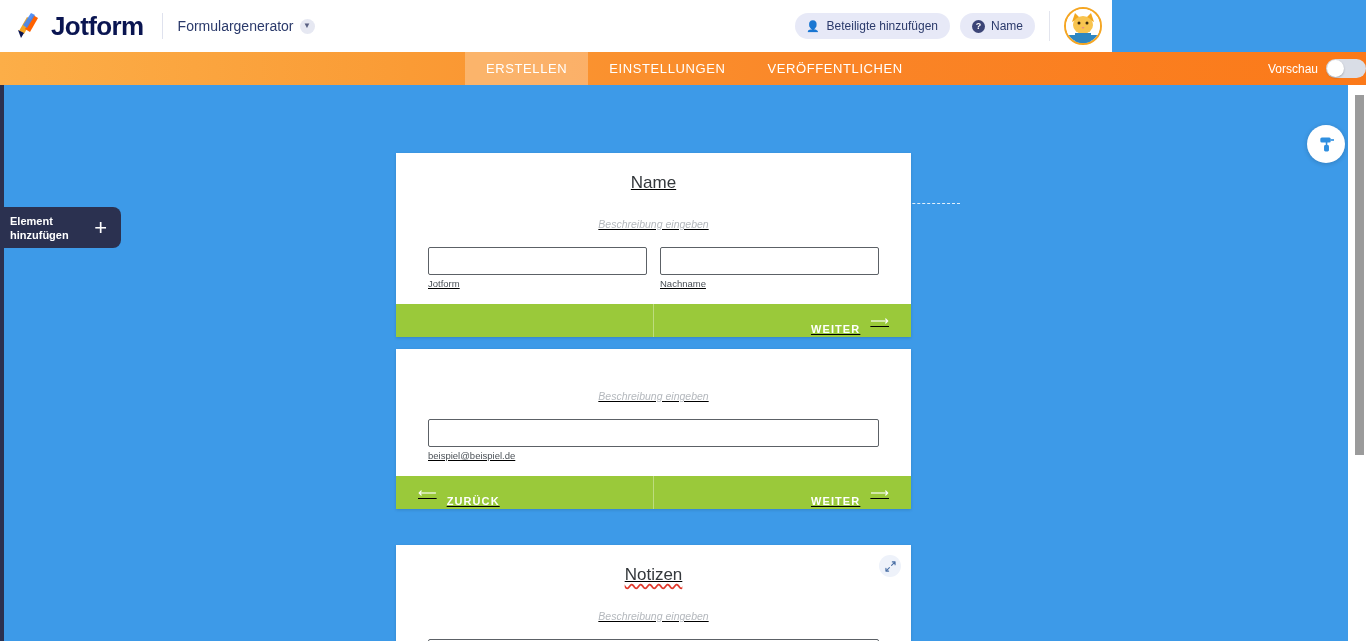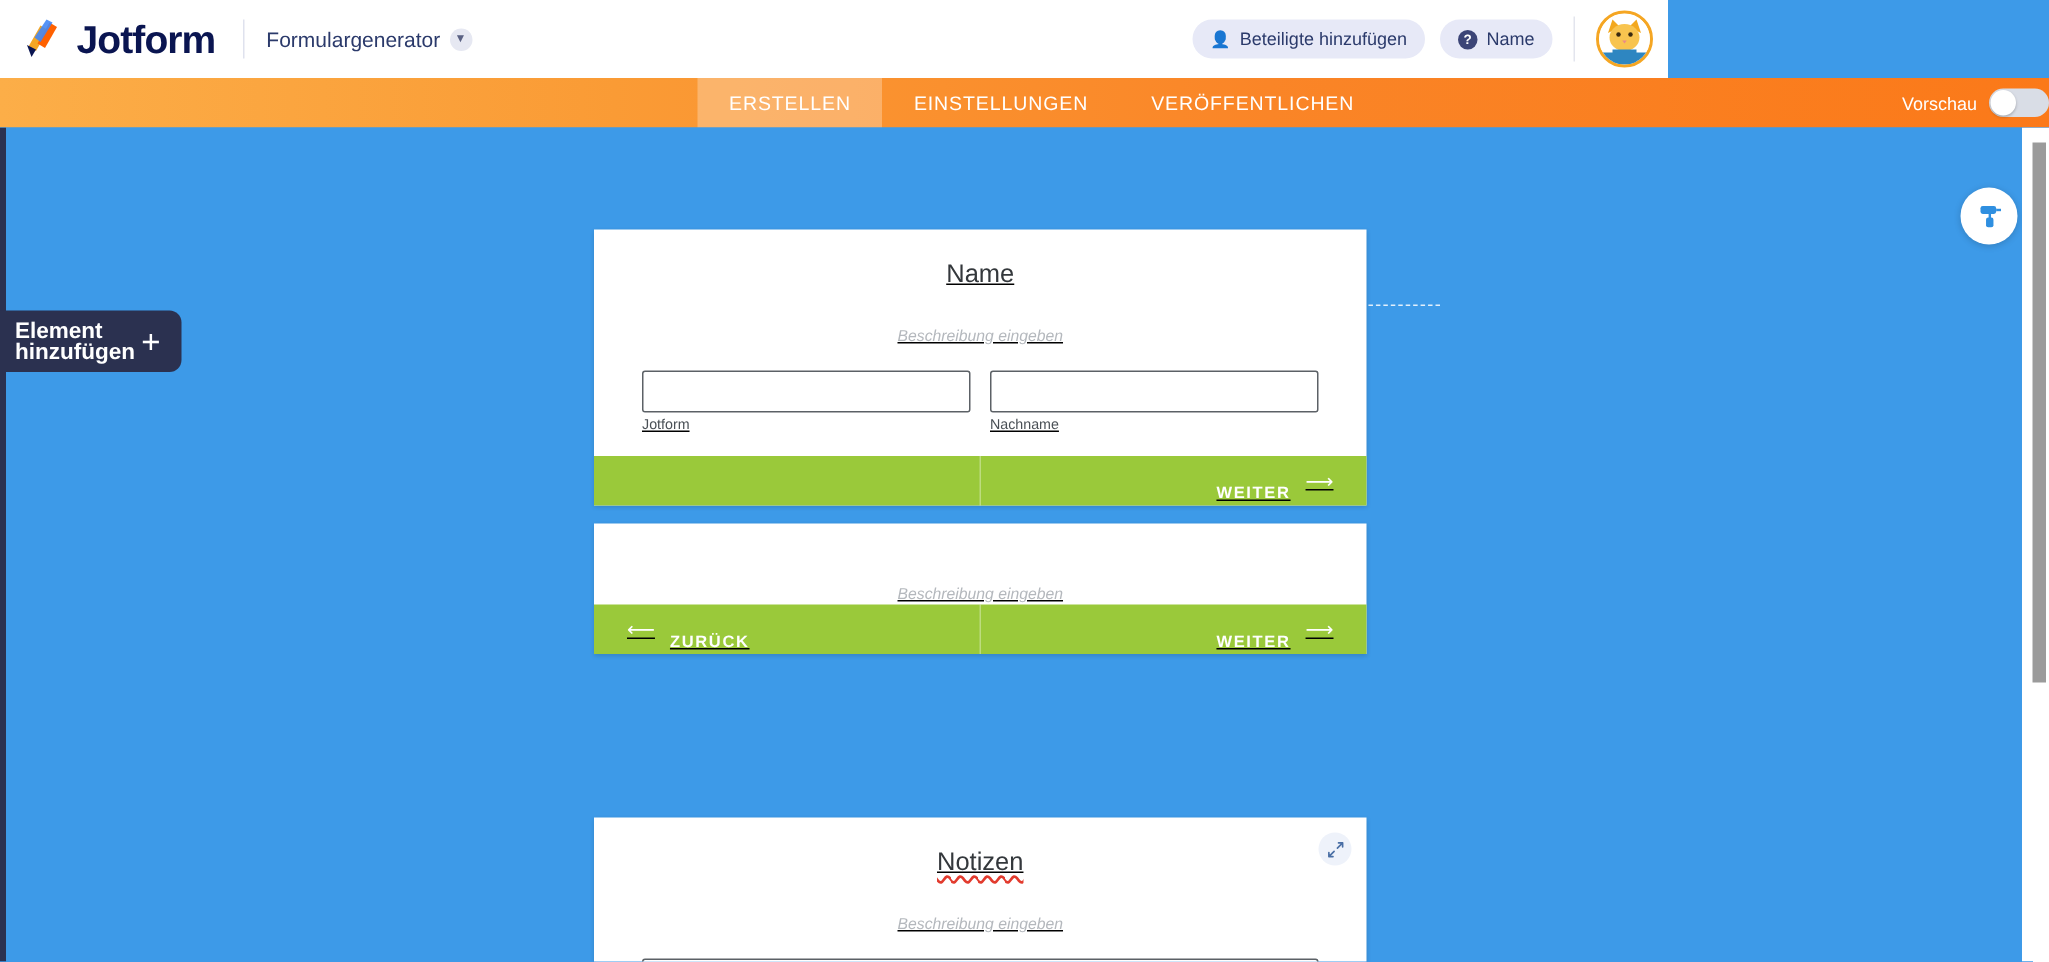--- a/index.html
+++ b/index.html
@@ -114,21 +114,21 @@
 
   
   .add-element {
     position: absolute; left: 0; top: 122px;
     width: 121px; height: 41px;
     background: #2b3150; border-radius: 0 8px 8px 0;
     display: flex; align-items: center; justify-content: space-between;
     padding: 0 14px 0 10px; cursor: pointer;
   }
   .add-element .lbl {
-    color: #ffffff; font-size: 15px; font-weight: bold; line-height: 14px;
+    color: #ffffff; font-size: 11px; font-weight: bold; line-height: 14px;
   }
   .add-element .plus { color: #ffffff; font-size: 22px; font-weight: 300; line-height: 1; }
 
   
   .theme-btn {
     position: absolute; right: 21px; top: 40px;
     width: 38px; height: 38px; border-radius: 50%;
     background: #ffffff; box-shadow: 0 1px 5px rgba(0,0,0,.18);
     display: flex; align-items: center; justify-content: center; cursor: pointer;
   }
@@ -349,20 +349,26 @@
       <div class="footer-half right">
         <span class="txt">WEITER</span>
         <span class="ar">⟶</span>
       </div>
     </div>
   </div>
 
   <div class="card" style="top:264px;">
     <div class="card-body">
       <div class="card-desc">Beschreibung eingeben</div>
+      <div class="fields">
+        <div class="field">
+          <input type="text" value="" style="">
+          <div class="field-sub">beispiel@beispiel.de</div>
+        </div>
+      </div>
     </div>
     <div class="card-footer">
       <div class="footer-half left">
         <span class="ar">⟵</span>
         <span class="txt">ZURÜCK</span>
       </div>
       <div class="footer-half right">
         <span class="txt">WEITER</span>
         <span class="ar">⟶</span>
       </div>

